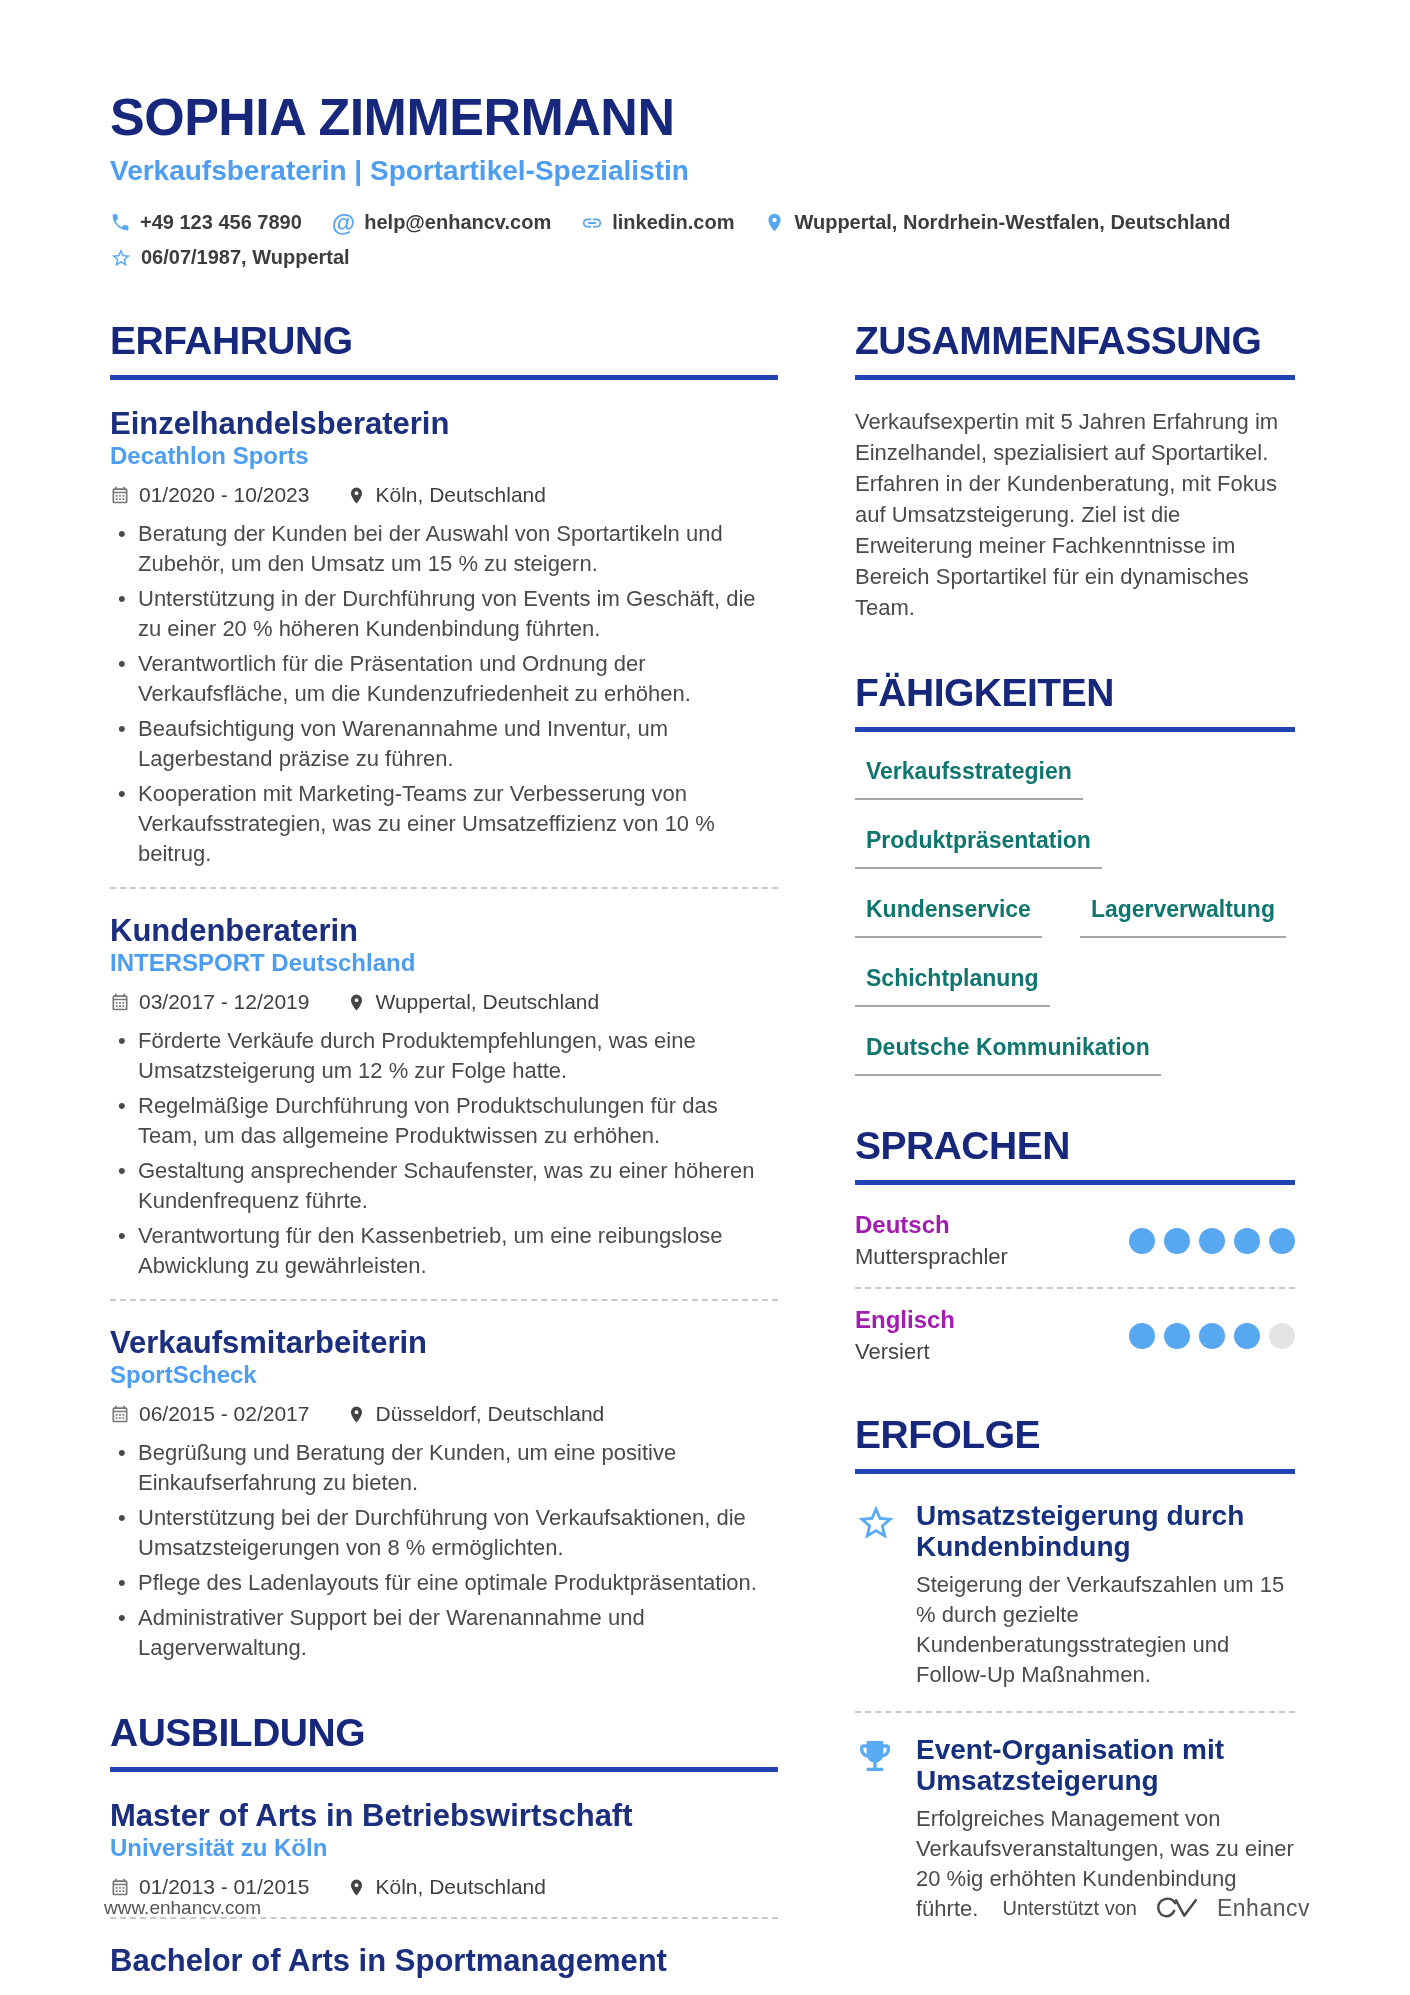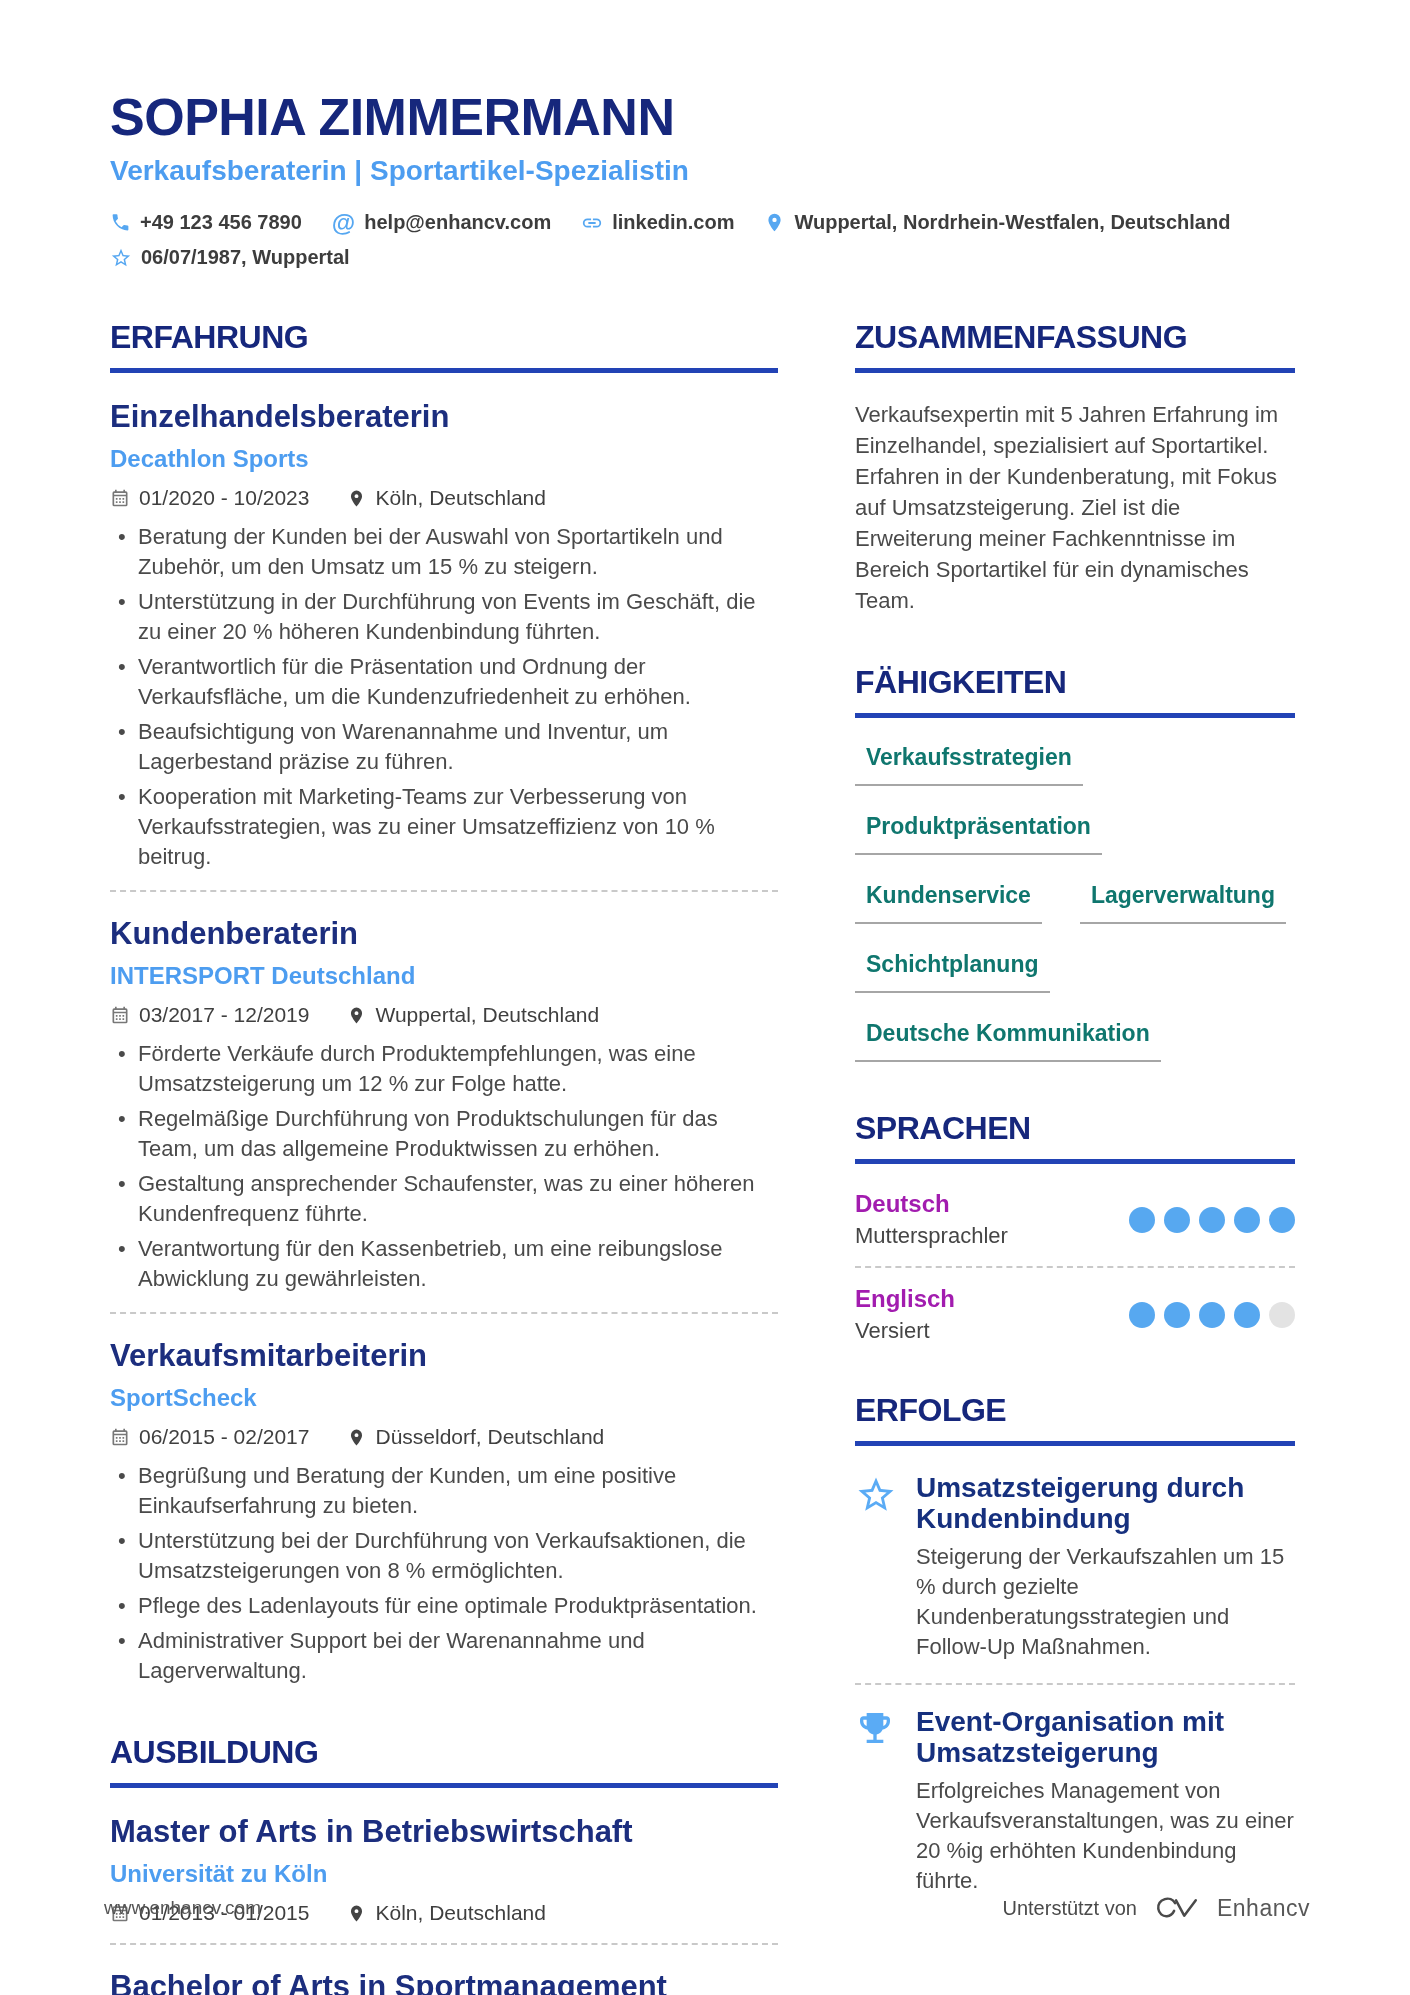--- a/index.html
+++ b/index.html
@@ -23,27 +23,27 @@
   .at-glyph { color:#56a7f1; font-size:24px; font-weight:700; line-height:20px; }
 
   
   .columns { display:flex; gap:77px; margin-top:50px; }
   .col-left { width:668px; flex:none; }
   .col-right { width:440px; flex:none; }
 
   .section { margin-top:48px; }
   .section:first-child { margin-top:0; }
   .section-heading {
-    font-size:32px; font-weight:700; color:#16277c; letter-spacing:-0.5px;
+    font-size:39px; font-weight:700; color:#16277c; letter-spacing:-0.5px;
     padding-bottom:12px; border-bottom:5px solid #2243b5; margin-bottom:26px;
   }
 
   
   .job-title { font-size:31px; font-weight:600; color:#1c2e7e; }
-  .company { font-size:24px; font-weight:700; color:#4d9df0; margin-top:10px; }
+  .company { font-size:24px; font-weight:700; color:#4d9df0; }
   .meta { display:flex; align-items:center; gap:38px; margin-top:13px; font-size:21px; color:#3f3f3f; }
   .meta-item { display:inline-flex; align-items:center; gap:9px; }
   ul.bullets { list-style:none; margin-top:12px; }
   ul.bullets li {
     position:relative; padding-left:28px; font-size:22px; line-height:30px; color:#4a4a4a; margin-bottom:5px;
   }
   ul.bullets li::before { content:"•"; position:absolute; left:8px; top:0; color:#4a4a4a; }
   .dashed { border-top:2px dashed #c9c9c9; margin:18px 0 24px 0; }
 
   

